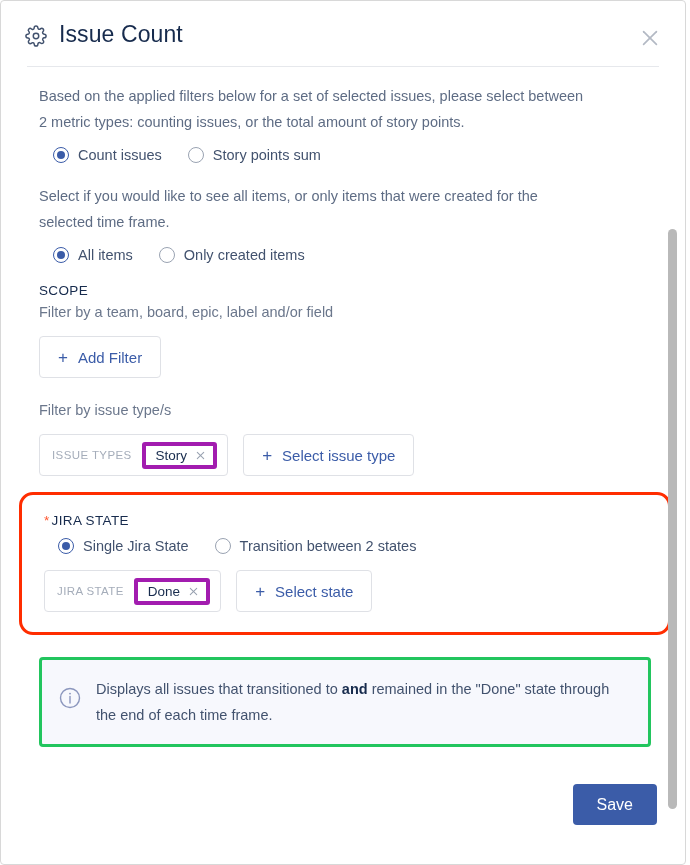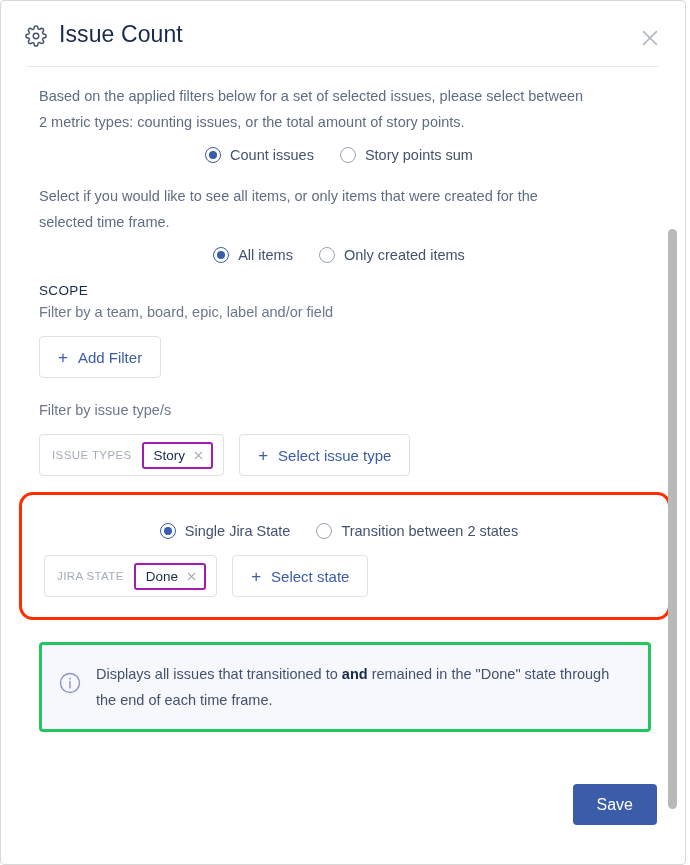--- a/index.html
+++ b/index.html
@@ -87,21 +87,20 @@
     color: #5e6c84;
     margin: 0 0 6px 0;
     max-width: 556px;
   }
 
   .radio-row {
     display: flex;
     align-items: center;
     margin: 12px 0 20px 0;
     padding-left: 14px;
-    justify-content: center;
   }
   .radio-opt {
     display: flex;
     align-items: center;
     margin-right: 26px;
     cursor: pointer;
   }
   .radio {
     width: 16px;
     height: 16px;
@@ -190,21 +189,21 @@
   .chip-group-label {
     font-size: 11.5px;
     color: #a5adba;
     letter-spacing: 0.4px;
     margin-right: 10px;
     white-space: nowrap;
   }
   .chip {
     display: inline-flex;
     align-items: center;
-    border: 2px solid #a21caf;
+    border: 4px solid #a21caf;
     border-radius: 3px;
     height: 27px;
     padding: 0 7px 0 10px;
     background: #fff;
     box-sizing: border-box;
   }
   .chip-text {
     font-size: 13.5px;
     color: #172b4d;
     margin-right: 8px;
@@ -367,20 +366,23 @@
           </span>
         </div>
         <button class="btn-outline">
           <span class="plus">+</span>
           <span>Select issue type</span>
         </button>
       </div>
     </div>
 
     <div class="jira-state-block">
+      <div class="sect-title">
+        <span class="req-star">*</span><span>JIRA STATE</span>
+      </div>
 
       <div class="radio-row" style="margin:10px 0 16px 0;">
         <label class="radio-opt">
           <span class="radio checked"></span>
           <span class="radio-label">Single Jira State</span>
         </label>
         <label class="radio-opt">
           <span class="radio"></span>
           <span class="radio-label">Transition between 2 states</span>
         </label>

